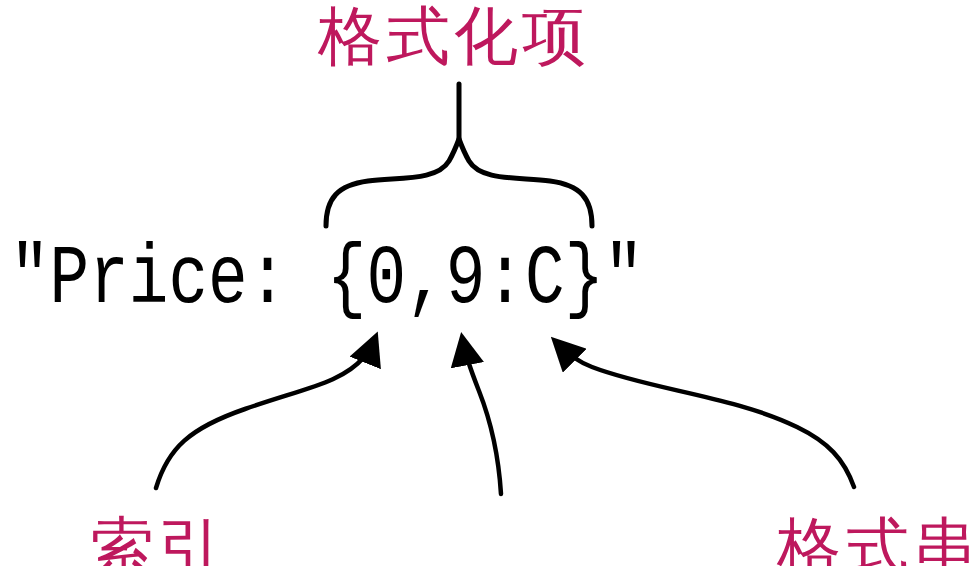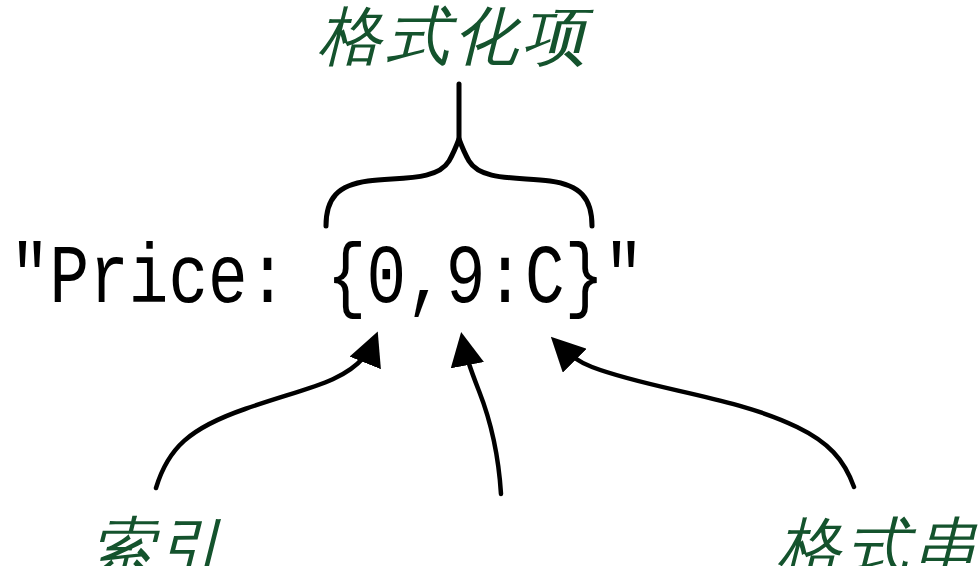--- a/index.html
+++ b/index.html
@@ -9,27 +9,26 @@
   }
   .canvas {
     position: relative;
     width: 980px;
     height: 566px;
     background: #ffffff;
     overflow: hidden;
   }
   .cjk {
     position: absolute;
-    color: #14532d;
+    color: #be185d;
     font-family: "Liberation Serif", "DejaVu Serif", serif;
     font-size: 64px;
     line-height: 1;
     letter-spacing: 4px;
     white-space: nowrap;
-    font-style: italic;
   }
   .top-label {
     left: 318px;
     top: 5px;
   }
   .bottom-label {
     top: 516px;
   }
   .label-index { left: 90px; }
   .label-alignment { left: 388px; }

